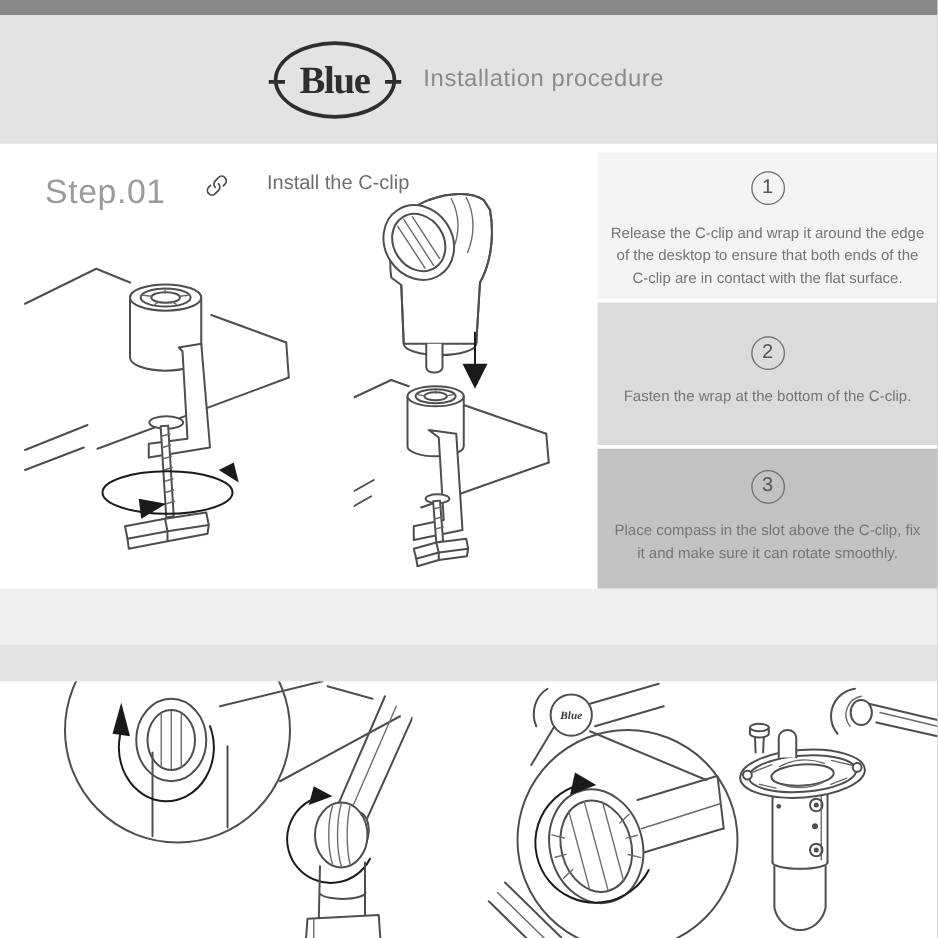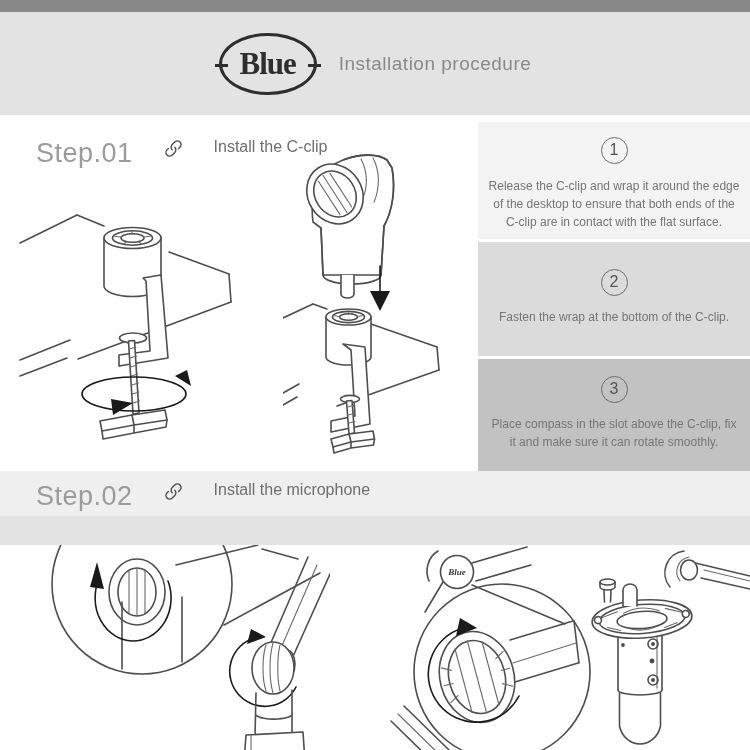--- a/index.html
+++ b/index.html
@@ -230,27 +230,20 @@
   <div class="band2"></div>
 
   <div class="step-row" id="step1">
     <span class="step-label">Step.01</span>
     <svg class="linkicon" width="21" height="21" viewBox="0 0 24 24">
       <path d="M10.5,13.5 a4.2,4.2 0 0 1 0,-5.94 l2.97,-2.97 a4.2,4.2 0 0 1 5.94,5.94 l-1.6,1.6 M13.5,10.5 a4.2,4.2 0 0 1 0,5.94 l-2.97,2.97 a4.2,4.2 0 0 1 -5.94,-5.94 l1.6,-1.6" stroke="#3f3f3f" stroke-width="2.5" fill="none" stroke-linecap="round"></path>
     </svg>
     <span class="step-desc">Install the C-clip</span>
   </div>
 
-  <div class="step-row" id="step2">
-    <span class="step-label">Step.02</span>
-    <svg class="linkicon" width="21" height="21" viewBox="0 0 24 24">
-      <path d="M10.5,13.5 a4.2,4.2 0 0 1 0,-5.94 l2.97,-2.97 a4.2,4.2 0 0 1 5.94,5.94 l-1.6,1.6 M13.5,10.5 a4.2,4.2 0 0 1 0,5.94 l-2.97,2.97 a4.2,4.2 0 0 1 -5.94,-5.94 l1.6,-1.6" stroke="#3f3f3f" stroke-width="2.5" fill="none" stroke-linecap="round"></path>
-    </svg>
-    <span class="step-desc">Install the microphone</span>
-  </div>
 
   <div class="ibox" id="box1">
     <div class="circle-num">1</div>
     <p>Release the C-clip and wrap it around the edge of the desktop to ensure that both ends of the C-clip are in contact with the flat surface.</p>
   </div>
   <div class="ibox" id="box2">
     <div class="circle-num">2</div>
     <p>Fasten the wrap at the bottom of the C-clip.</p>
   </div>
   <div class="ibox" id="box3">

